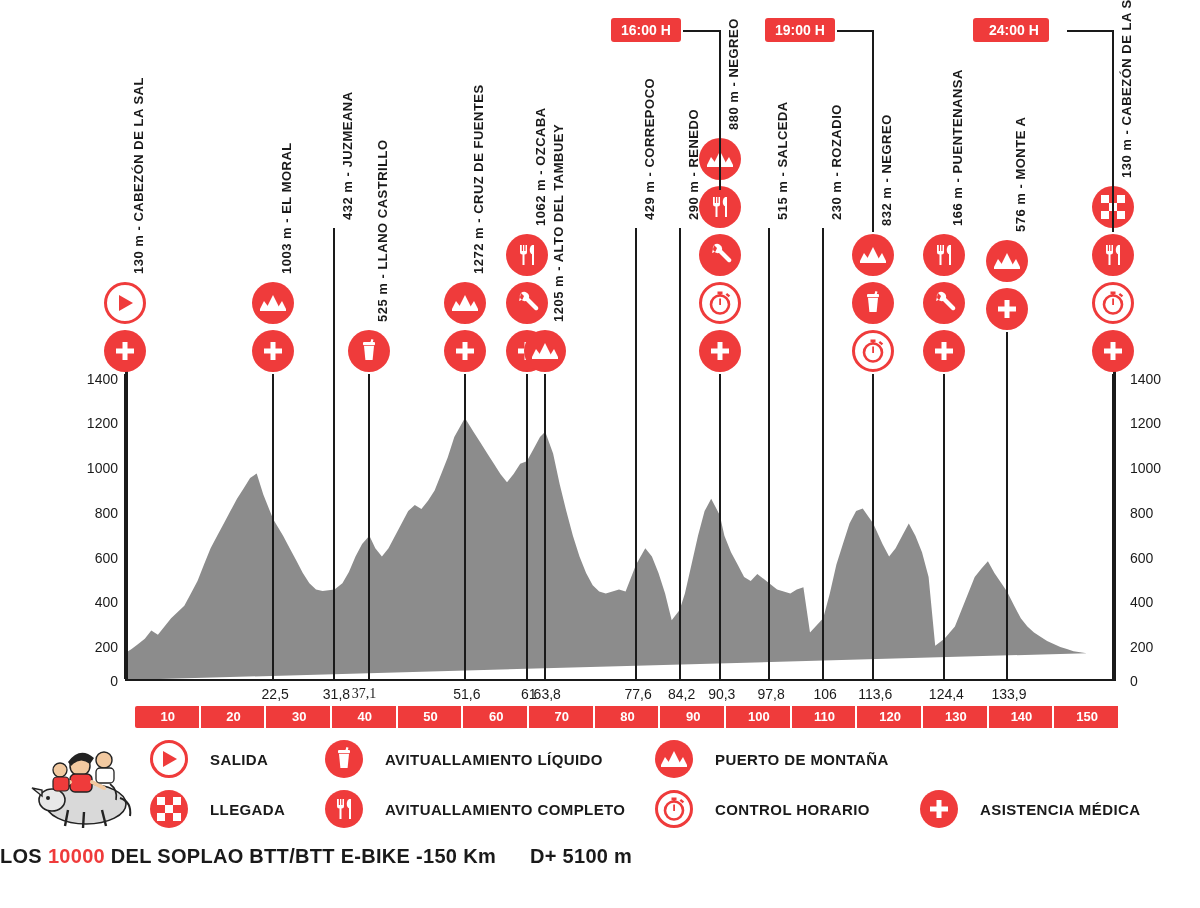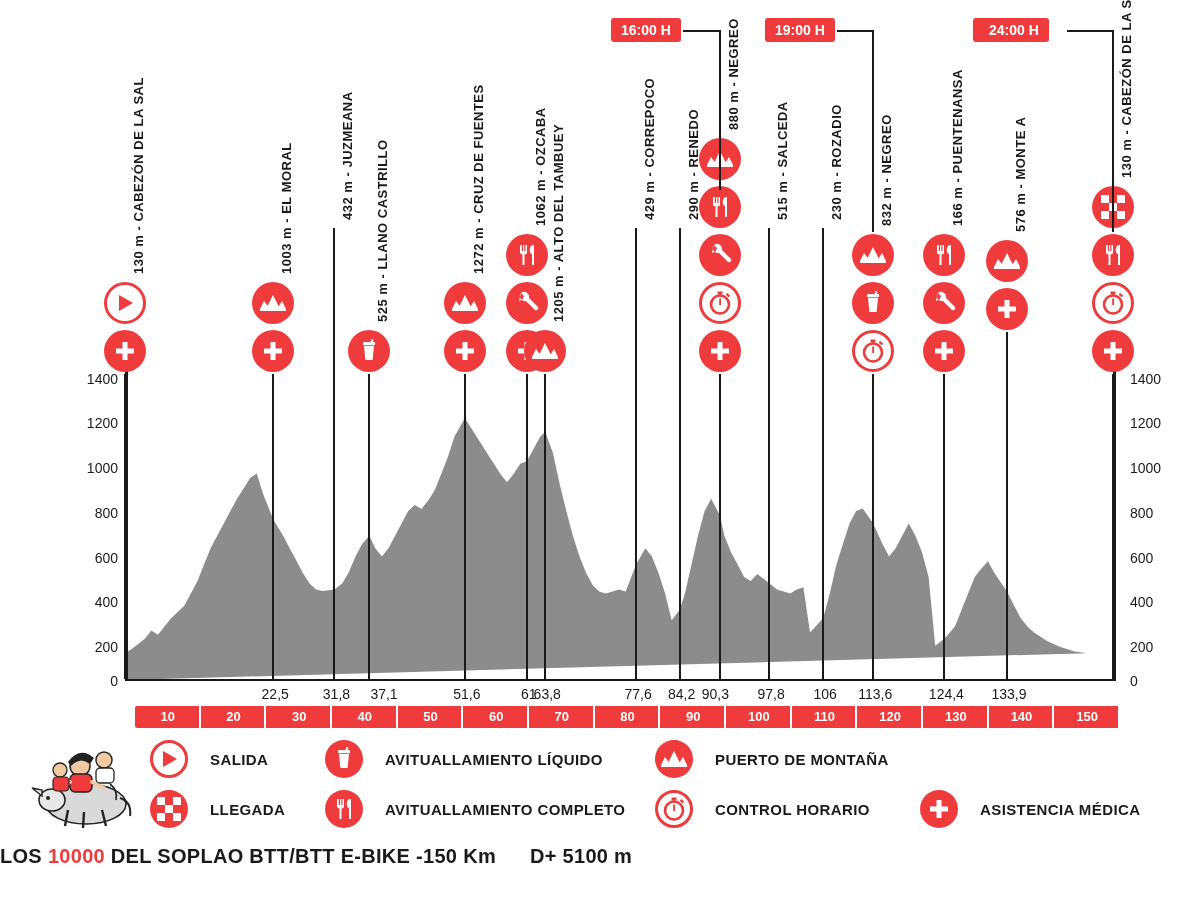--- a/index.html
+++ b/index.html
@@ -356,27 +356,27 @@
           <rect x="0" y="16" width="8" height="8" fill="#fff"></rect>
           <rect x="16" y="16" width="8" height="8" fill="#fff"></rect>
         </svg>
       </div>
       <div class="plabel" style="left: 1119px; top: 178px;">130 m - CABEZÓN DE LA SAL</div>
     </div>
 
   <div id="kmticks">
       <div class="kmtick" style="left: 255.2px; top: 686px; width: 40px; text-align: center;">22,5</div>
       <div class="kmtick" style="left: 316.456px; top: 686px; width: 40px; text-align: center;">31,8</div>
-      <div class="kmtick" style="left: 364px; top: 686px; width: 40px; text-align: center;">37,1</div>
+      <div class="kmtick" style="left: 344px; top: 686px; width: 40px; text-align: center; font-family: Liberation Serif, serif;">37,1</div>
       <div class="kmtick" style="left: 446.872px; top: 686px; width: 40px; text-align: center;">51,6</div>
       <div class="kmtick" style="left: 508.787px; top: 686px; width: 40px; text-align: center;">61</div>
       <div class="kmtick" style="left: 527.229px; top: 686px; width: 40px; text-align: center;">63,8</div>
       <div class="kmtick" style="left: 618.125px; top: 686px; width: 40px; text-align: center;">77,6</div>
       <div class="kmtick" style="left: 661.597px; top: 686px; width: 40px; text-align: center;">84,2</div>
-      <div class="kmtick" style="left: 701.776px; top: 686px; width: 40px; ">90,3</div>
+      <div class="kmtick" style="left: 701.776px; top: 686px; width: 40px; text-align: center;">90,3</div>
       <div class="kmtick" style="left: 751.176px; top: 686px; width: 40px; text-align: center;">97,8</div>
       <div class="kmtick" style="left: 805.187px; top: 686px; width: 40px; text-align: center;">106</div>
       <div class="kmtick" style="left: 855.245px; top: 686px; width: 40px; text-align: center;">113,6</div>
       <div class="kmtick" style="left: 926.381px; top: 686px; width: 40px; text-align: center;">124,4</div>
       <div class="kmtick" style="left: 988.955px; top: 686px; width: 40px; text-align: center;">133,9</div>
     </div>
 
   <div id="timeboxes">
       <div class="timebox" style="left: 611px; top: 18px;">16:00 H</div>
       <div class="timeline" style="left: 683px; top: 30px; width: 36.776px; height: 2px;"></div>

